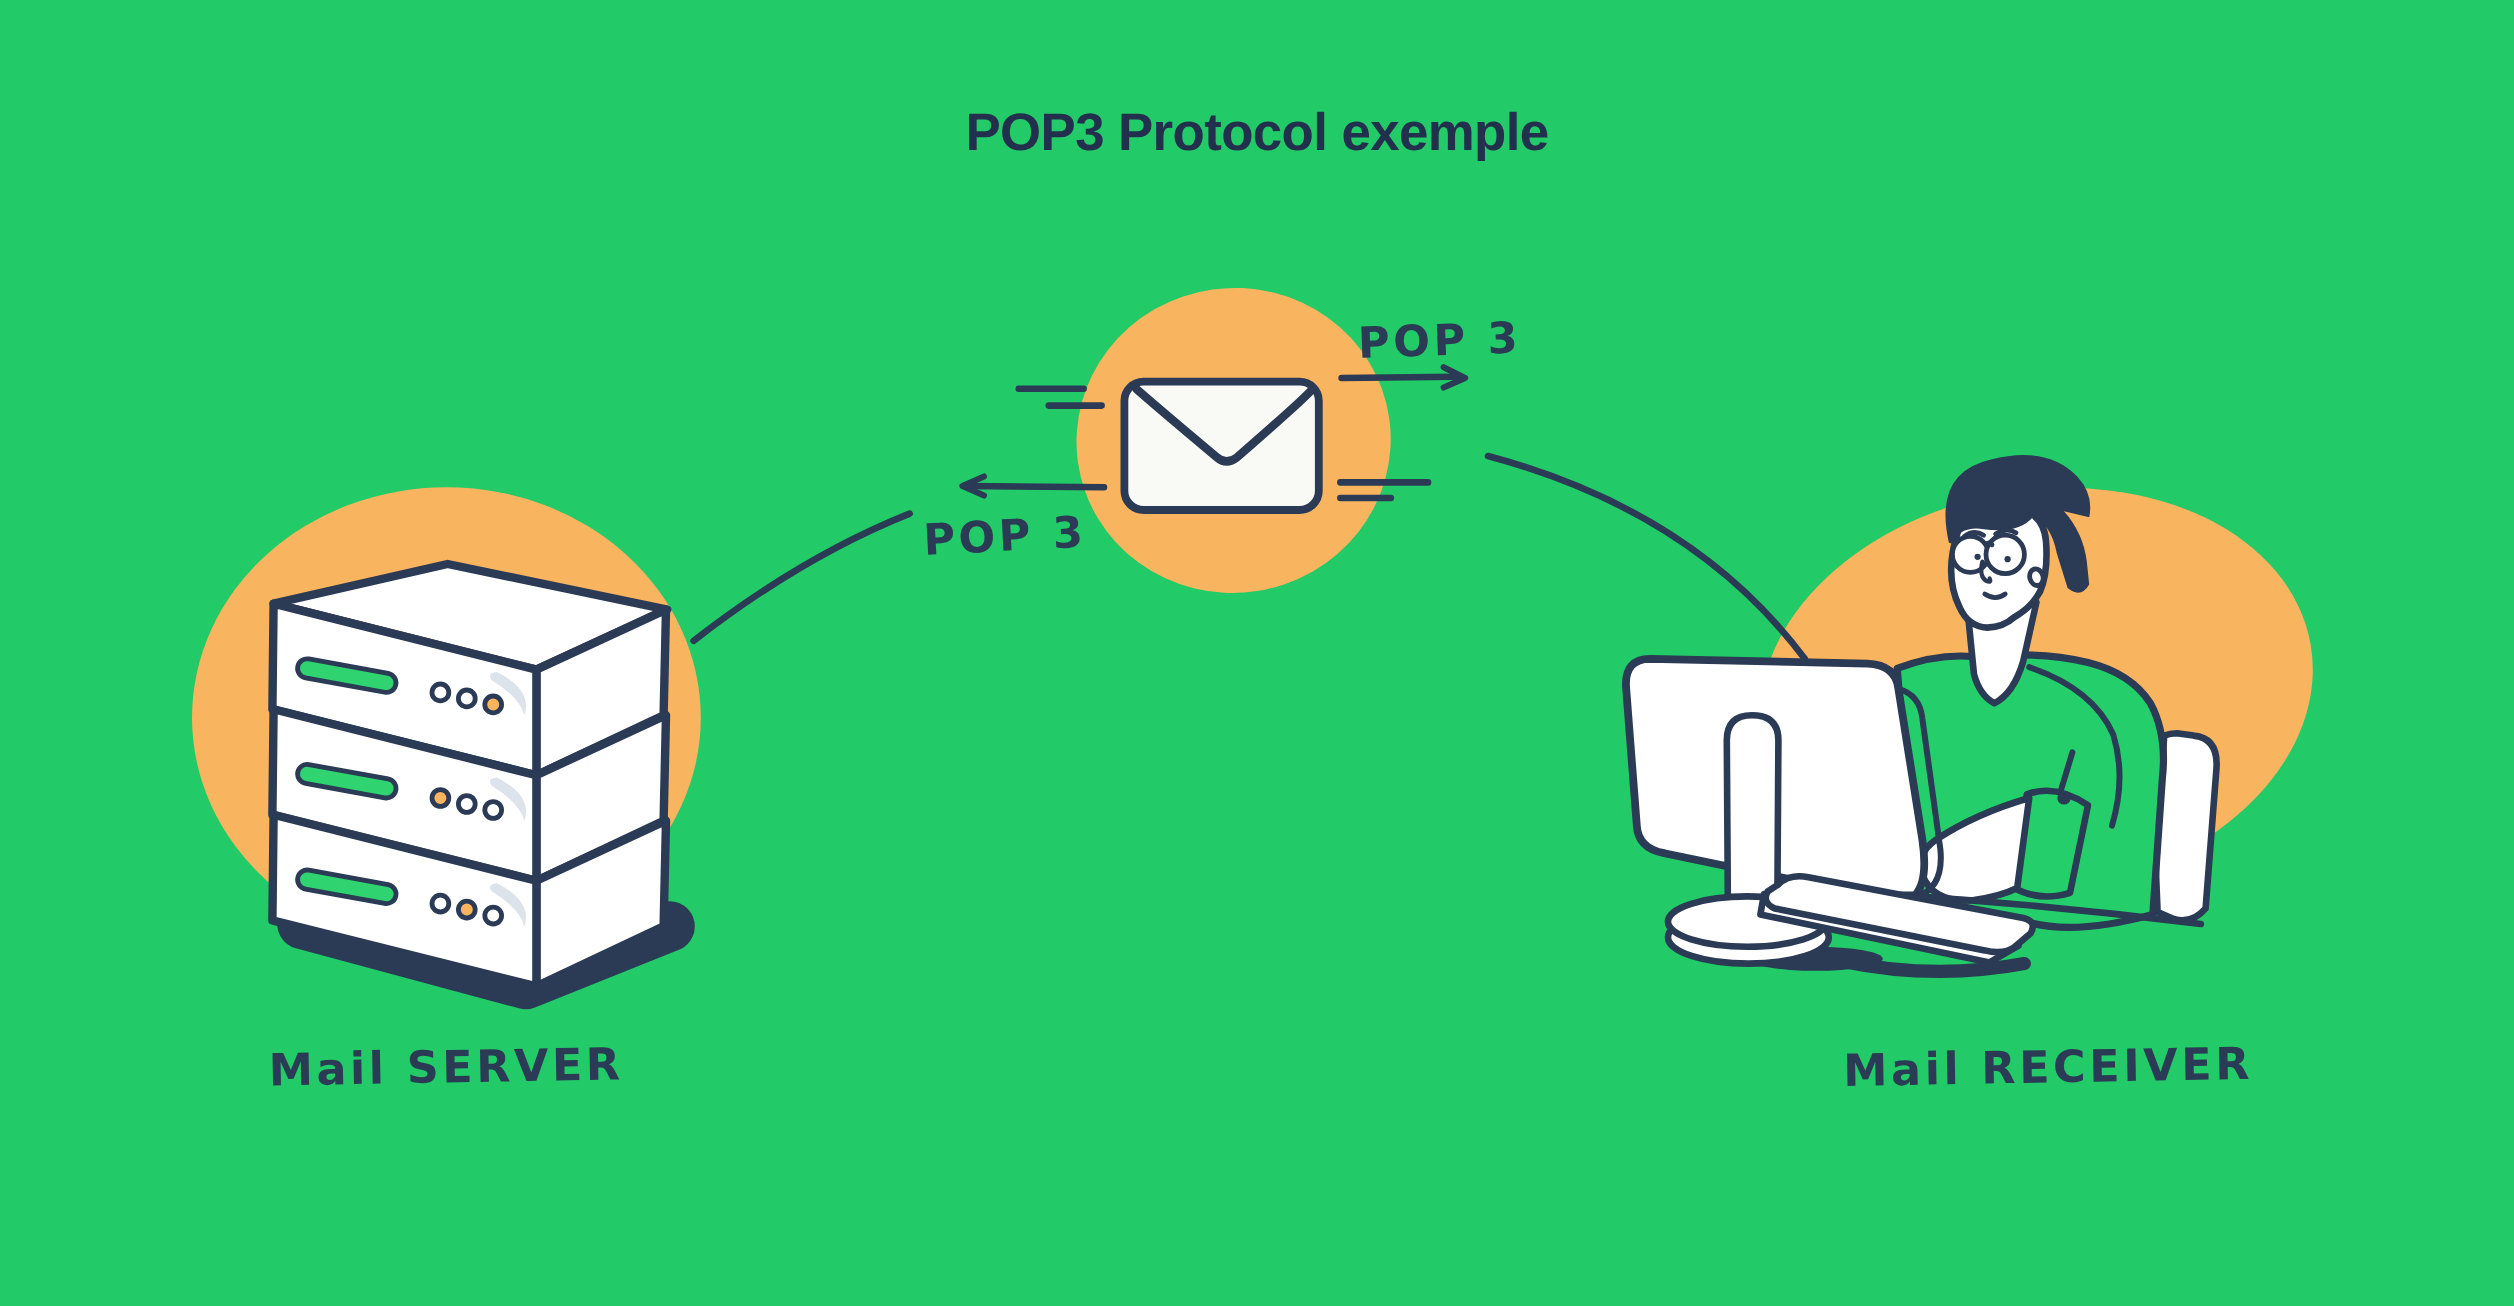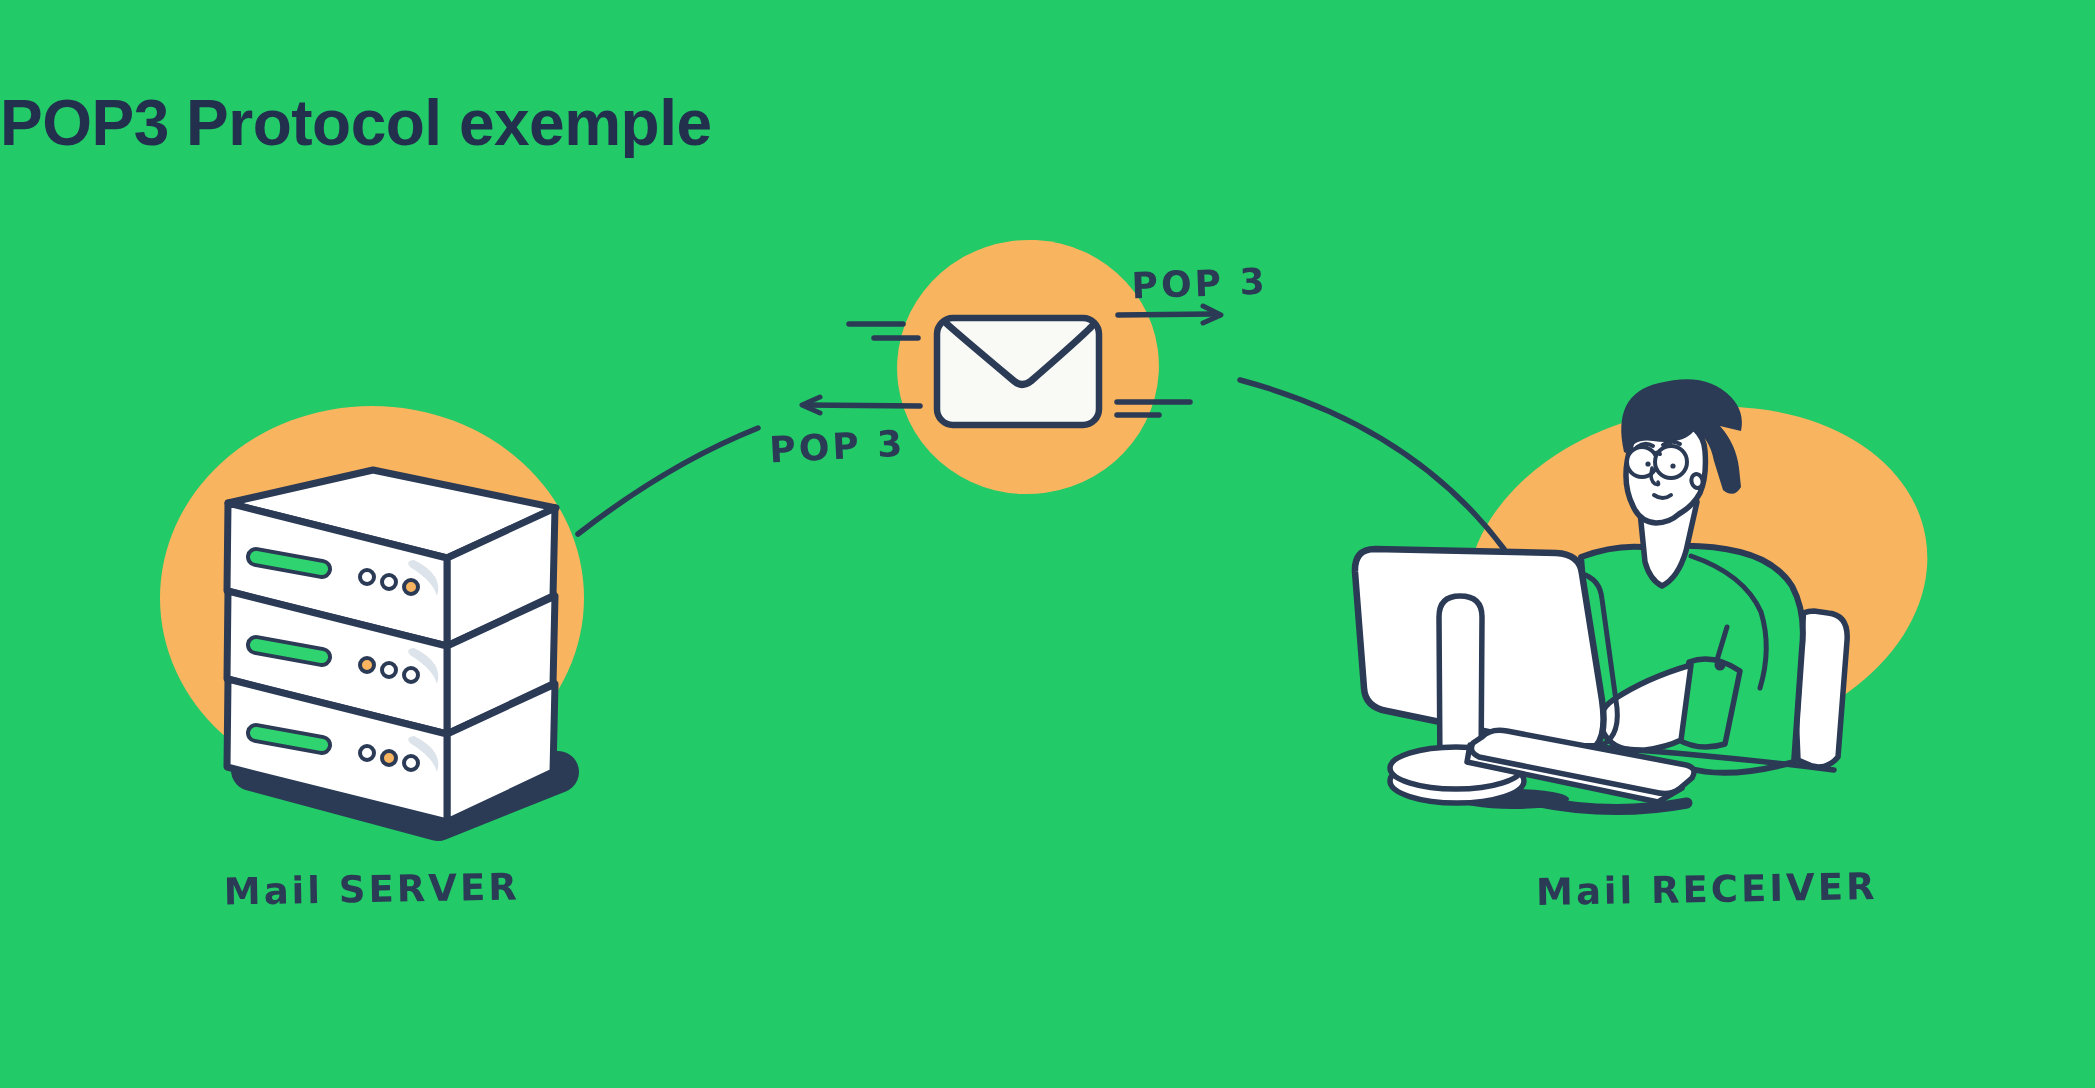--- a/index.html
+++ b/index.html
@@ -16,22 +16,22 @@
   *{margin:0;padding:0;box-sizing:border-box}
   html,body{width:2095px;height:1088px;overflow:hidden}
   body{
     background:var(--background);
     font-family:"Liberation Sans", sans-serif;
     position:relative;
   }
   .stage{position:absolute;inset:0}
   h1.page-title{
     position:absolute;top:86px;left:0;right:0;
-    text-align:left;
-    font-size:64px;font-weight:bold;
+    text-align:center;
+    font-size:44px;font-weight:bold;
     color:var(--text-navy);
     letter-spacing:-0.5px;
     font-family:"Liberation Sans", sans-serif;
   }
   svg{position:absolute;inset:0;width:100%;height:100%}
   .hand-label{
     font-family:"DejaVu Sans", sans-serif;
     font-weight:bold;
     letter-spacing:3px;
     fill:var(--ink-navy);

